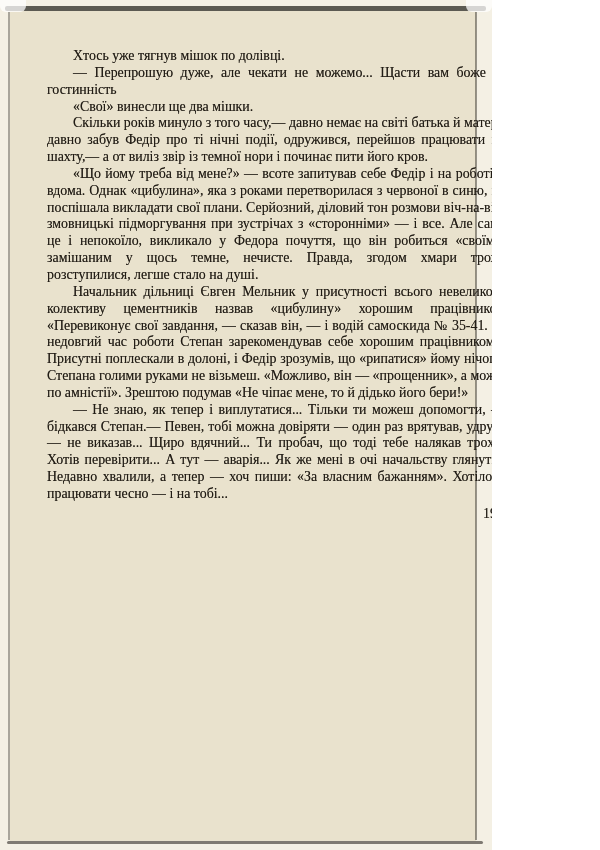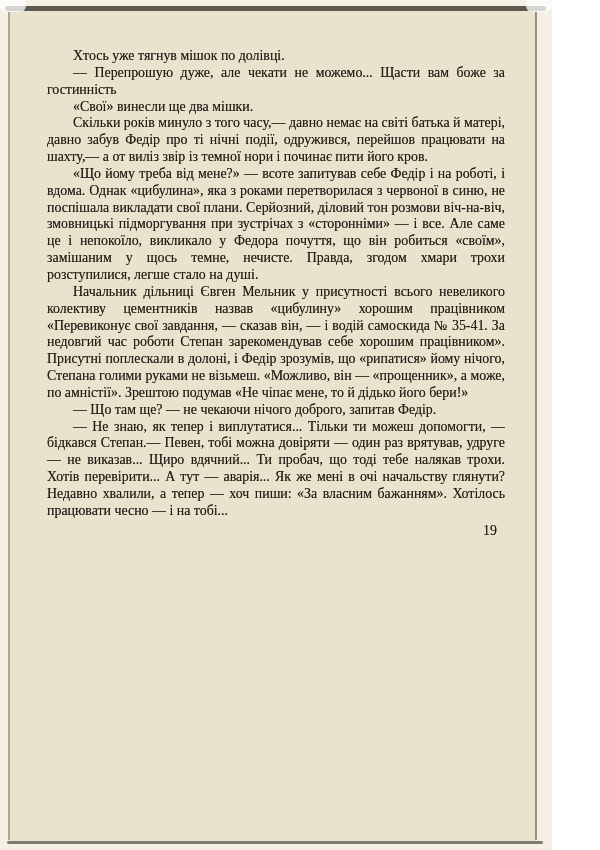--- a/index.html
+++ b/index.html
@@ -1,18 +1,18 @@
 <!DOCTYPE html>
 <html><head>
 <meta charset="utf-8">
 <style>
   html,body{margin:0;padding:0;background:#ffffff;}
   .scan{
     position:relative;
-    width:552px;height:850px;
+    width:492px;height:850px;
     background:#f4f0e4;
     overflow:hidden;
     font-family:"Liberation Serif","DejaVu Serif",serif;
   }
   .paper{
     position:absolute;
     top:11px;left:10px;right:16px;bottom:9px;
     background:linear-gradient(180deg,#ece5d2 0%,#e9e2cd 55%,#e6decain 100%);
     background-color:#e9e2cd;
   }
@@ -72,17 +72,16 @@
   <div class="corner tl"></div>
   <div class="corner tr"></div>
 
   <div class="text-column">
     <p>Хтось уже тягнув мішок по долівці.</p>
     <p>— Перепрошую дуже, але чекати не можемо... Щасти вам боже за гостинність</p>
     <p>«Свої» винесли ще два мішки.</p>
     <p>Скільки років минуло з того часу,— давно немає на світі батька й матері, давно забув Федір про ті нічні події, одружився, перейшов працювати на шахту,— а от виліз звір із темної нори і починає пити його кров.</p>
     <p>«Що йому треба від мене?» — всоте запитував себе Федір і на роботі, і вдома. Однак «цибулина», яка з роками перетворилася з червоної в синю, не поспішала викладати свої плани. Серйозний, діловий тон розмови віч-на-віч, змовницькі підморгування при зустрічах з «сторонніми» — і все. Але саме це і непокоїло, викликало у Федора почуття, що він робиться «своїм», замішаним у щось темне, нечисте. Правда, згодом хмари трохи розступилися, легше стало на душі.</p>
     <p>Начальник дільниці Євген Мельник у присутності всього невеликого колективу цементників назвав «цибулину» хорошим працівником «Перевиконує свої завдання, — сказав він, — і водій самоскида № 35-41. За недовгий час роботи Степан зарекомендував себе хорошим працівником». Присутні поплескали в долоні, і Федір зрозумів, що «рипатися» йому нічого, Степана голими руками не візьмеш. «Можливо, він — «прощенник», а може, по амністії». Зрештою подумав «Не чіпає мене, то й дідько його бери!»</p>
-    <p>— Що там ще? — не чекаючи нічого доброго, запитав Федір.</p>
     <p>— Не знаю, як тепер і виплутатися... Тільки ти можеш допомогти, — бідкався Степан.— Певен, тобі можна довіряти — один раз врятував, удруге — не виказав... Щиро вдячний... Ти пробач, що тоді тебе налякав трохи. Хотів перевірити... А тут — аварія... Як же мені в очі начальству глянути? Недавно хвалили, а тепер — хоч пиши: «За власним бажанням». Хотілось працювати чесно — і на тобі...</p>
     <div class="page-number">19</div>
   </div>
 </div>
 
 </body></html>

